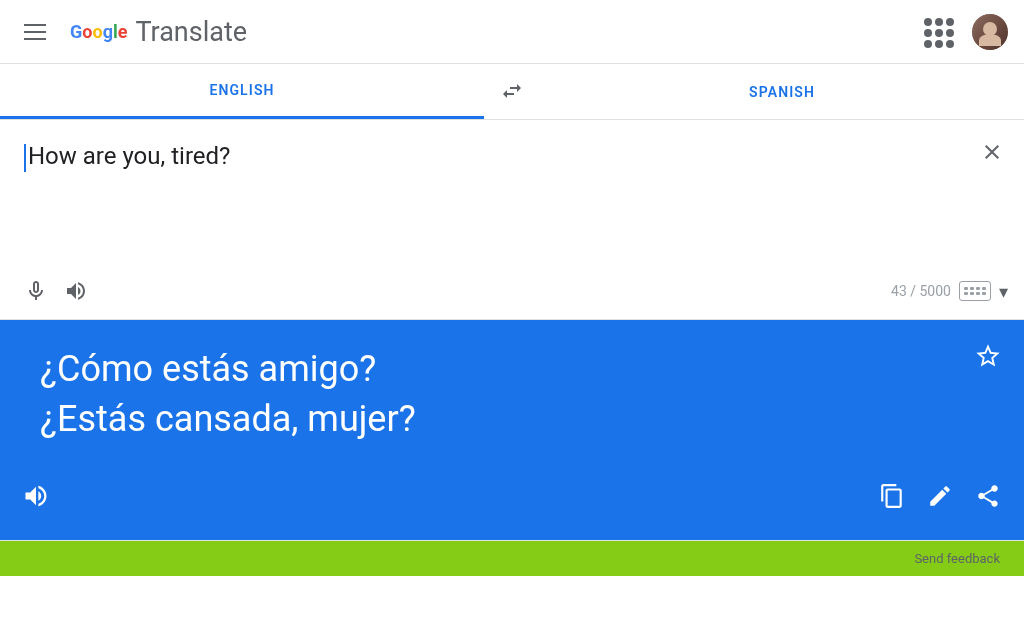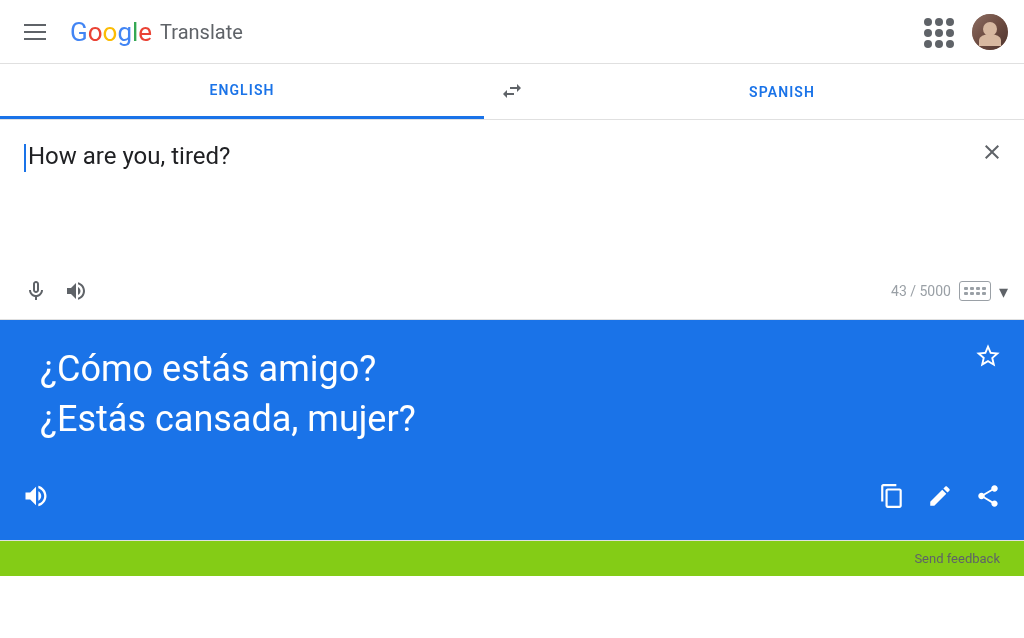--- a/index.html
+++ b/index.html
@@ -31,31 +31,31 @@
       width: 22px;
       height: 2px;
       background: #5f6368;
     }
     .logo {
       display: flex;
       align-items: center;
       gap: 0;
     }
     .logo-text {
-      font-size: 26px;
-      font-weight: 400;
+      font-size: 18px;
+      font-weight: 700;
     }
     .g { color: #4285F4; }
     .o1 { color: #EA4335; }
     .o2 { color: #FBBC05; }
     .g2 { color: #4285F4; }
     .l { color: #34A853; }
     .e { color: #EA4335; }
     .logo-translate {
-      font-size: 20px;
+      font-size: 27px;
       font-weight: 400;
       color: #5f6368;
       margin-left: 8px;
     }
     .header-right {
       display: flex;
       align-items: center;
       gap: 16px;
     }
     .grid-icon {

